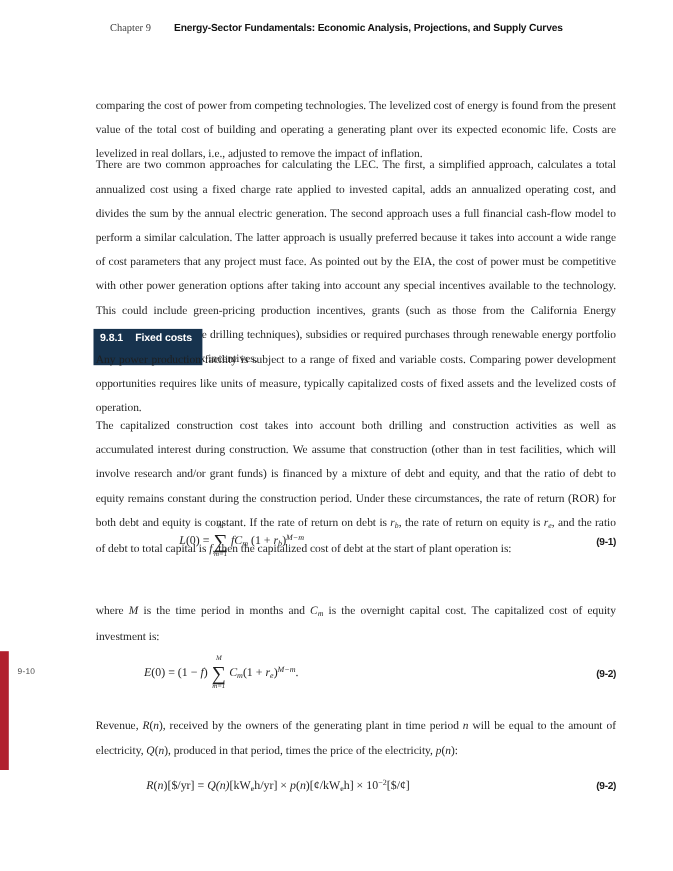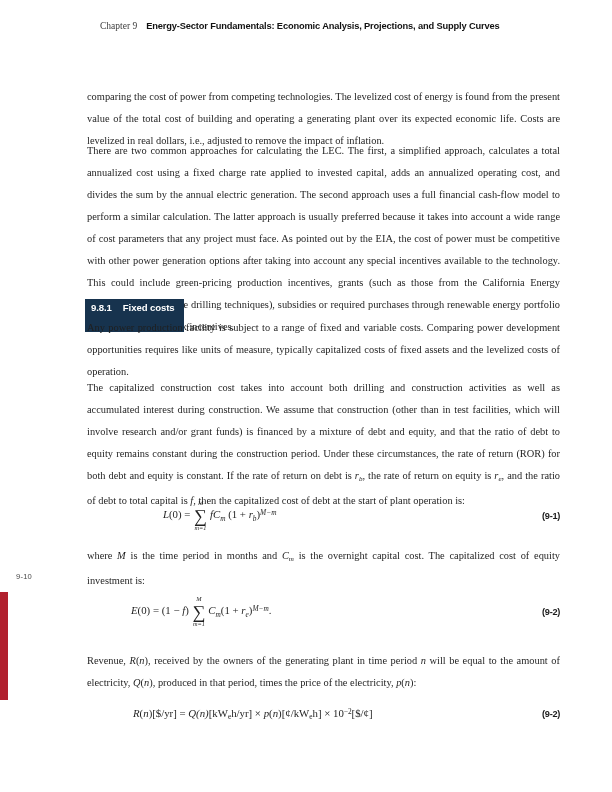--- a/index.html
+++ b/index.html
@@ -24,21 +24,21 @@
     font-size: 9.5px;
     color: #3d3d3d;
     margin-left: 13px;
   }
   .chapter-title {
     font-family: "Liberation Sans", sans-serif;
     font-weight: bold;
     font-size: 9.3px;
     letter-spacing: -0.15px;
     color: #121212;
-    margin-left: 9px;
+    margin-left: 21px;
   }
   
   .para {
     position: absolute;
     left: 87px;
     width: 473px;
     font-size: 10.4px;
     line-height: 22px;
     text-align: justify;
     color: #1f1f1f;
@@ -107,21 +107,21 @@
     position: absolute;
     left: 0;
     top: 592px;
     width: 8px;
     height: 108px;
     background: #b1202e;
   }
   .page-number {
     position: absolute;
     left: 16px;
-    top: 572px;
+    top: 606px;
     font-family: "Liberation Sans", sans-serif;
     font-size: 7.6px;
     color: #4a4a4a;
     letter-spacing: 0.2px;
   }
 </style>
 </head>
 <body>
 
 <div class="page">
@@ -135,21 +135,21 @@
   <div class="para" style="top:140px;">There are two common approaches for calculating the LEC. The first, a simplified approach, calculates a total annualized cost using a fixed charge rate applied to invested capital, adds an annualized operating cost, and divides the sum by the annual electric generation. The second approach uses a full financial cash-flow model to perform a similar calculation. The latter approach is usually preferred because it takes into account a wide range of cost parameters that any project must face. As pointed out by the EIA, the cost of power must be competitive with other power generation options after taking into account any special incentives available to the technology. This could include green-pricing production incentives, grants (such as those from the California Energy Commission to improve drilling techniques), subsidies or required purchases through renewable energy portfolio standards, or special tax incentives.</div>
 
   <div class="section-badge">
     <span class="sec-num">9.8.1</span><span>Fixed costs</span>
   </div>
 
   <div class="para" style="top:317px;">Any power production facility is subject to a range of fixed and variable costs. Comparing power development opportunities requires like units of measure, typically capitalized costs of fixed assets and the levelized costs of operation.</div>
 
   <div class="para" style="top:377px;"><span class="run-n">The capitalized construction cost takes into account both drilling and construction activities as well as accumulated interest during construction. We assume that construction (other than in test facilities, which will involve research and/or grant funds) is financed by a mixture of debt and equity, and that the ratio of debt to equity remains constant during the construction period. Under these circumstances, the rate of return (ROR) for both debt and equity is constant. If the rate of return on debt is </span><span class="run-i">r</span><span class="run-sub">b</span><span class="run-n">, the rate of return on equity is </span><span class="run-i">r</span><span class="run-sub">e</span><span class="run-n">, and the ratio of debt to total capital is </span><span class="run-i">f</span><span class="run-n">, then the capitalized cost of debt at the start of plant operation is:</span></div>
 
-  <div class="eq-row" style="top:494px; height:44px;">
+  <div class="eq-row" style="top:470px; height:44px;">
     <div class="eq-content" style="margin-left:76px;"><span class="run-i">L</span><span class="run-n">(0) = </span><span class="sum">
           <span class="sum-lim">M</span>
           <span class="sum-sigma">∑</span>
           <span class="sum-lim">m=1</span>
         </span><span class="run-i">fC</span><span class="run-sub">m</span><span class="run-n"> (1 + </span><span class="run-i">r</span><span class="run-sub">b</span><span class="run-n">)</span><span class="run-sup">M−m</span></div>
     <div class="eq-number">(9-1)</div>
   </div>
 
   <div class="para" style="top:545px;"><span class="run-n">where </span><span class="run-i">M</span><span class="run-n"> is the time period in months and </span><span class="run-i">C</span><span class="run-sub">m</span><span class="run-n"> is the overnight capital cost. The capitalized cost of equity investment is:</span></div>
 

